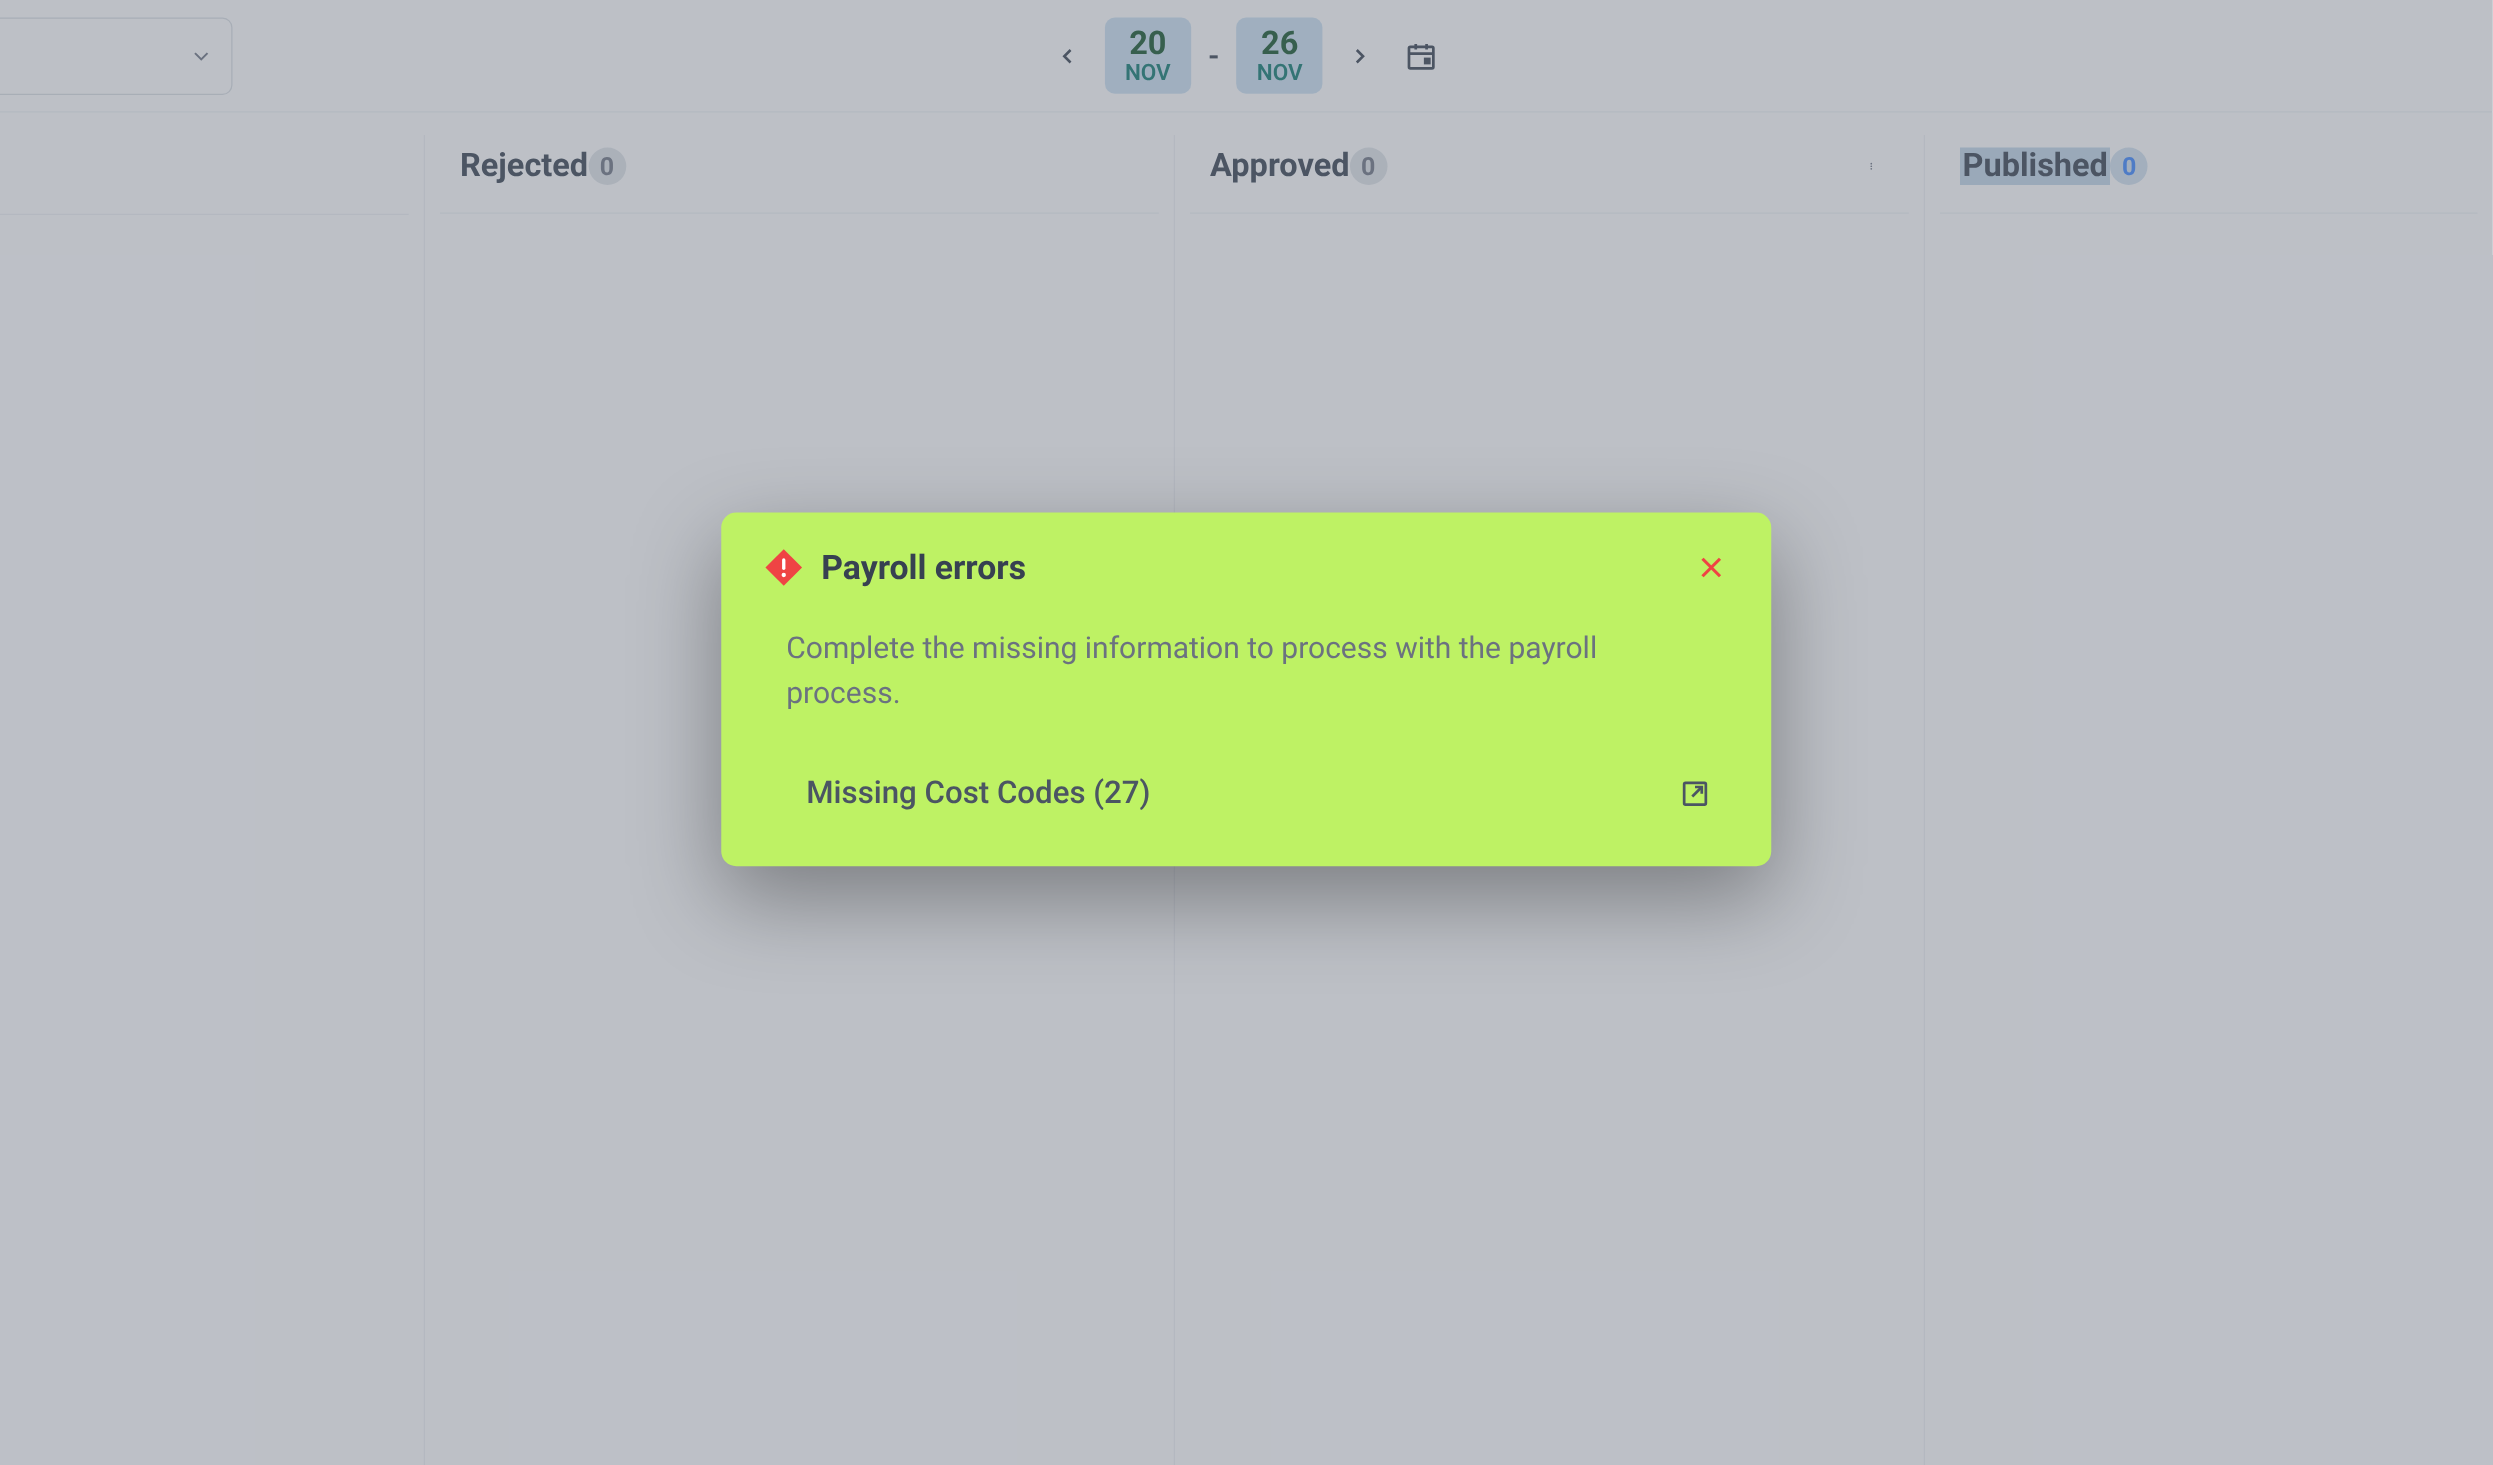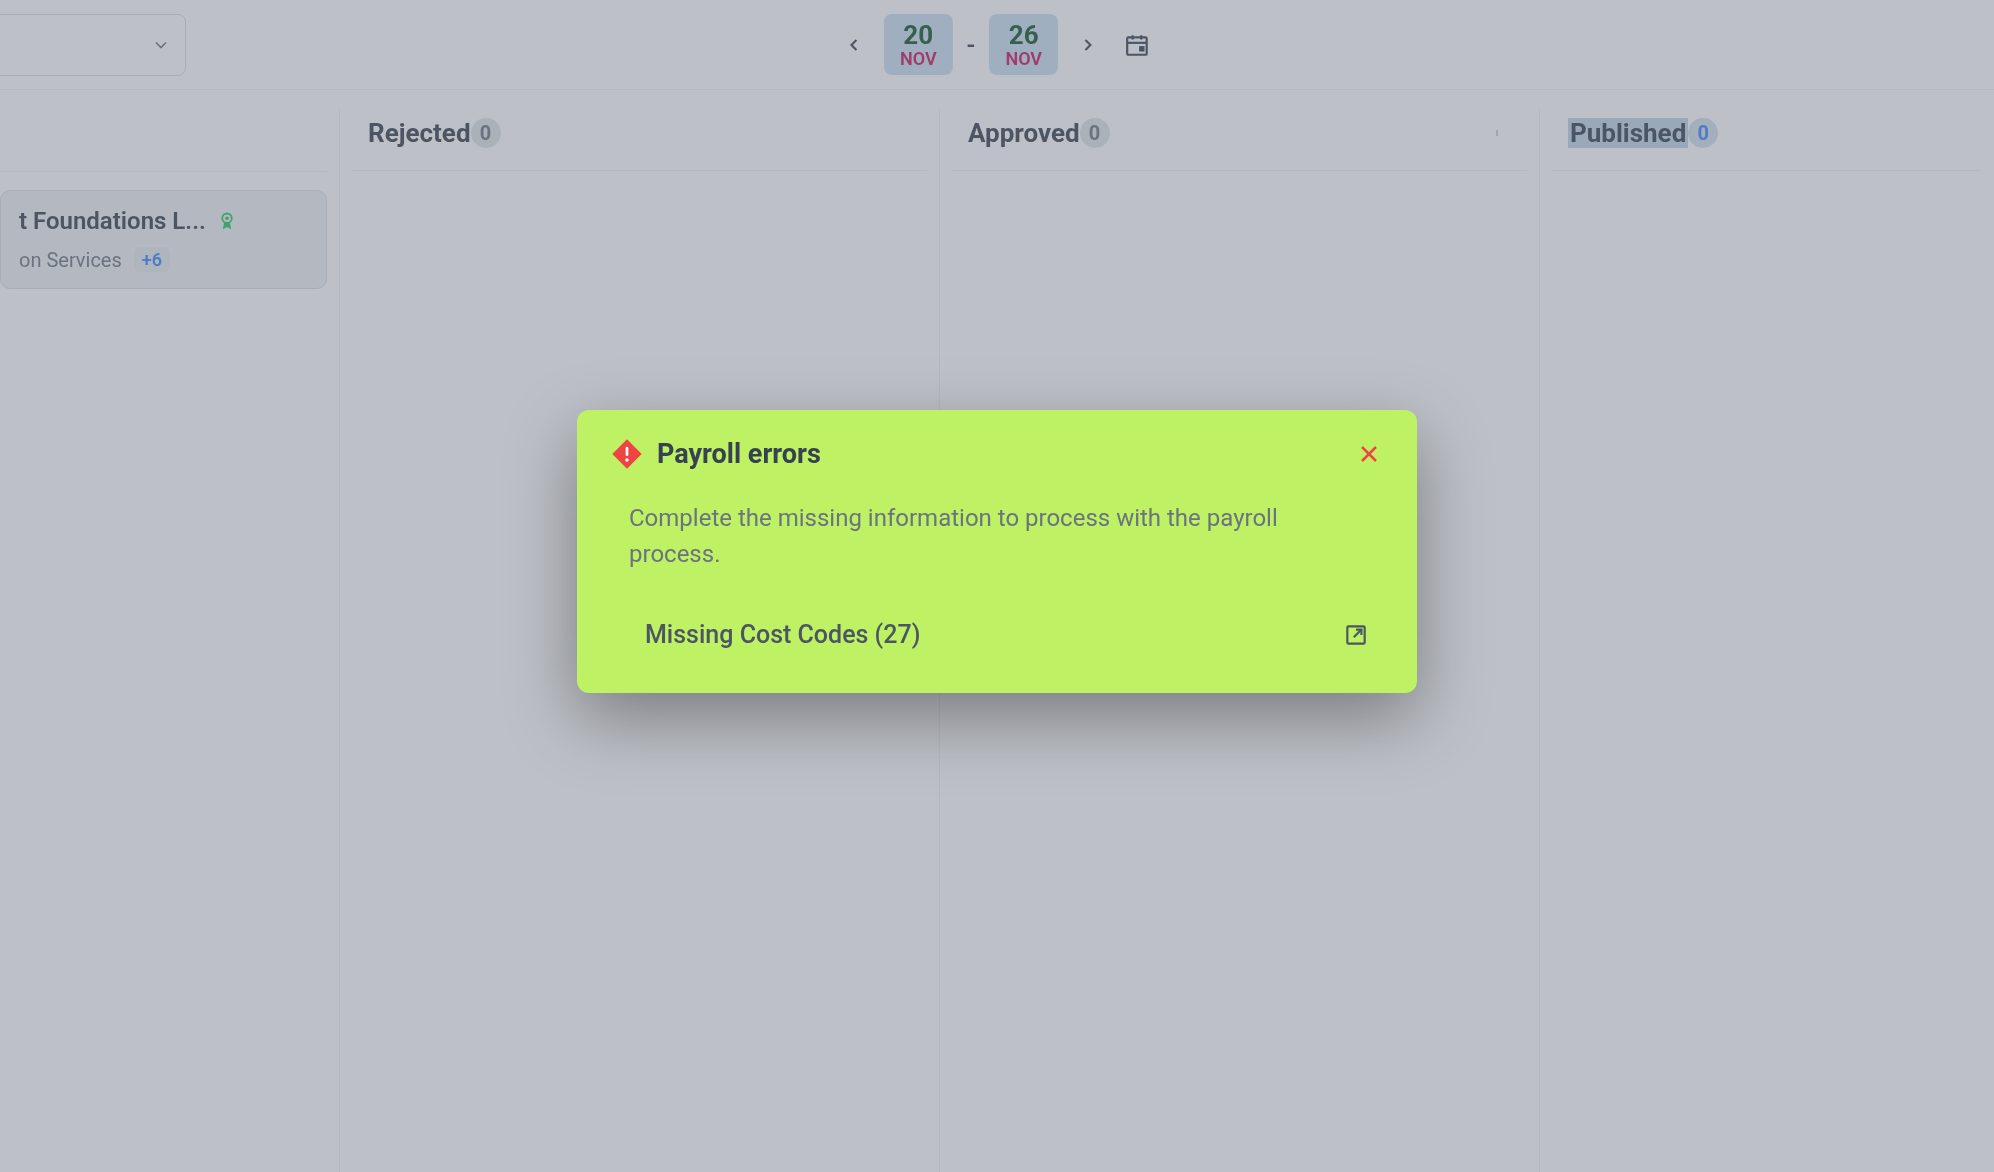--- a/index.html
+++ b/index.html
@@ -74,21 +74,21 @@
     }
     .date-pill .day {
       font-size: 26px;
       font-weight: 700;
       color: #14532d;
       line-height: 1;
     }
     .date-pill .month {
       font-size: 18px;
       font-weight: 600;
-      color: #be185d;
+      color: #0f766e;
       line-height: 1.2;
     }
     .date-sep {
       font-size: 24px;
       color: #374151;
       font-weight: 600;
       padding: 0 6px;
     }
     .calendar-icon {
       width: 26px;
@@ -329,34 +329,20 @@
           <rect x="15" y="14" width="3" height="3" fill="currentColor"></rect>
         </svg>
     </div>
   </div>
 </div>
 
 <div class="board">
   <div class="col-first">
     <div class="col-header-spacer"></div>
 
-    <div class="card selected">
-      <div class="card-title-row">
-        <div class="card-title">t Foundations L...</div>
-        <svg class="cert-icon" viewBox="0 0 24 24" fill="currentColor">
-            <circle cx="12" cy="9" r="5.2" fill="none" stroke="currentColor" stroke-width="2"></circle>
-            <circle cx="12" cy="9" r="2" fill="currentColor"></circle>
-            <path d="M9 13 L7.5 21 L12 18.5 L16.5 21 L15 13" fill="currentColor"></path>
-          </svg>
-      </div>
-      <div class="card-sub-row">
-        <div class="card-sub">on Services</div>
-        <div class="plus-tag">+6</div>
-      </div>
-    </div>
 
   </div>
 
   <div class="col rejected">
     <div class="col-header">
       <div class="col-title">Rejected</div>
       <div class="count-badge">0</div>
     </div>
   </div>
 

